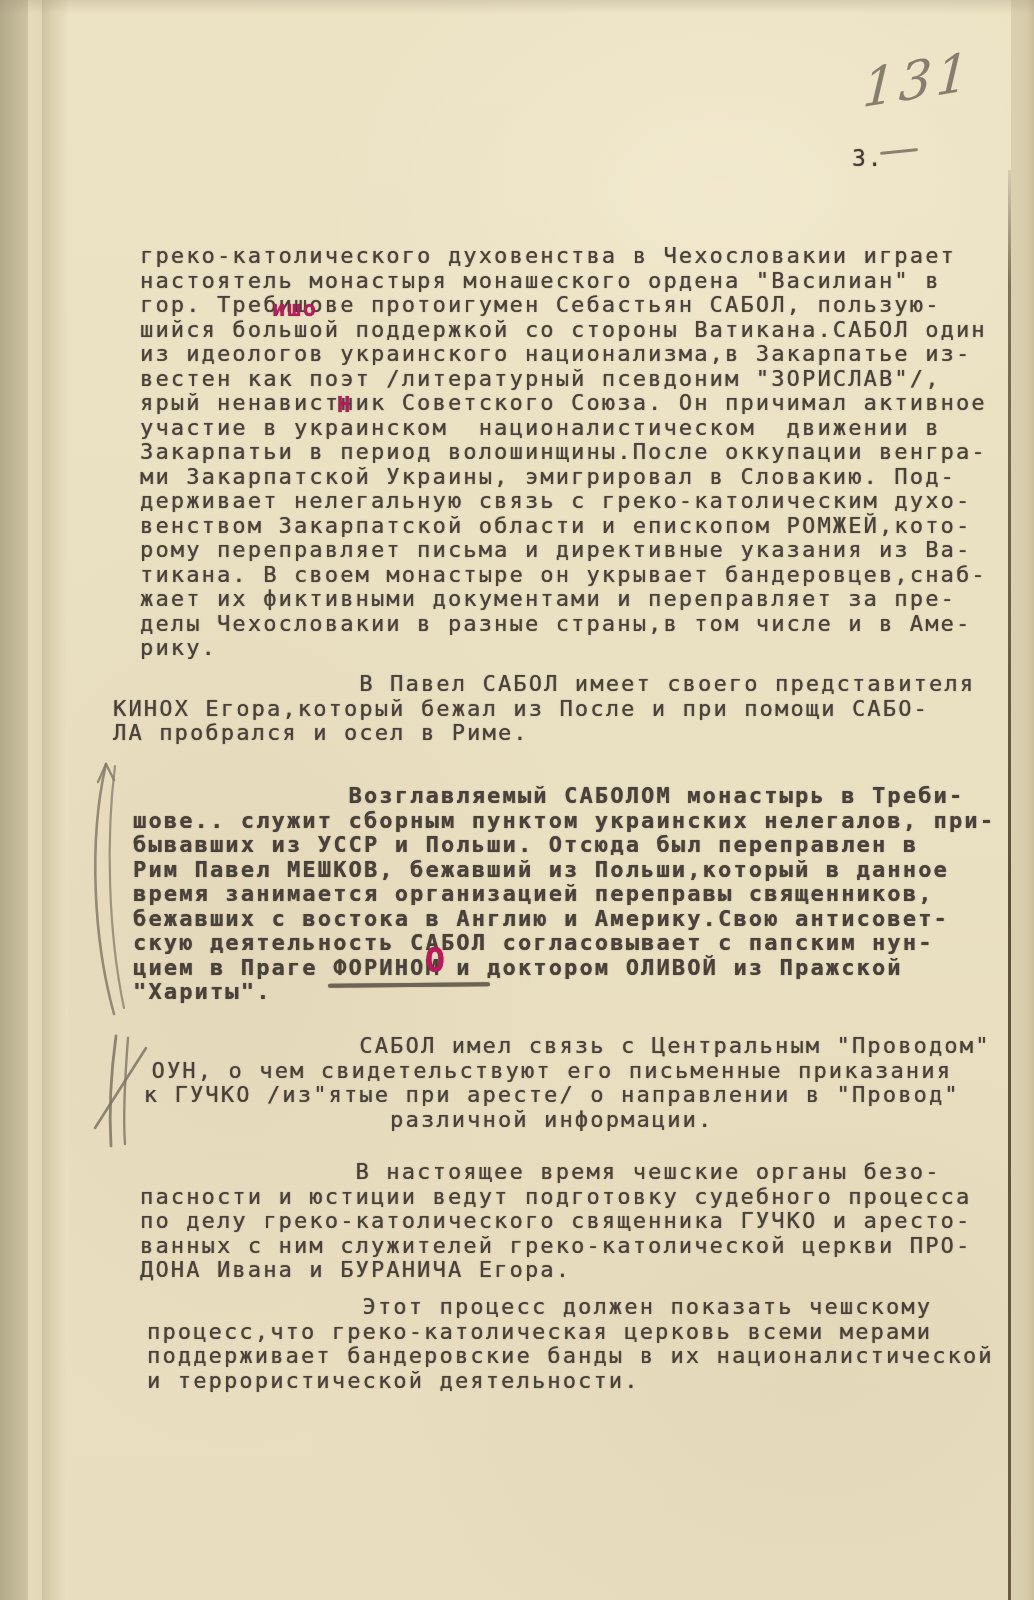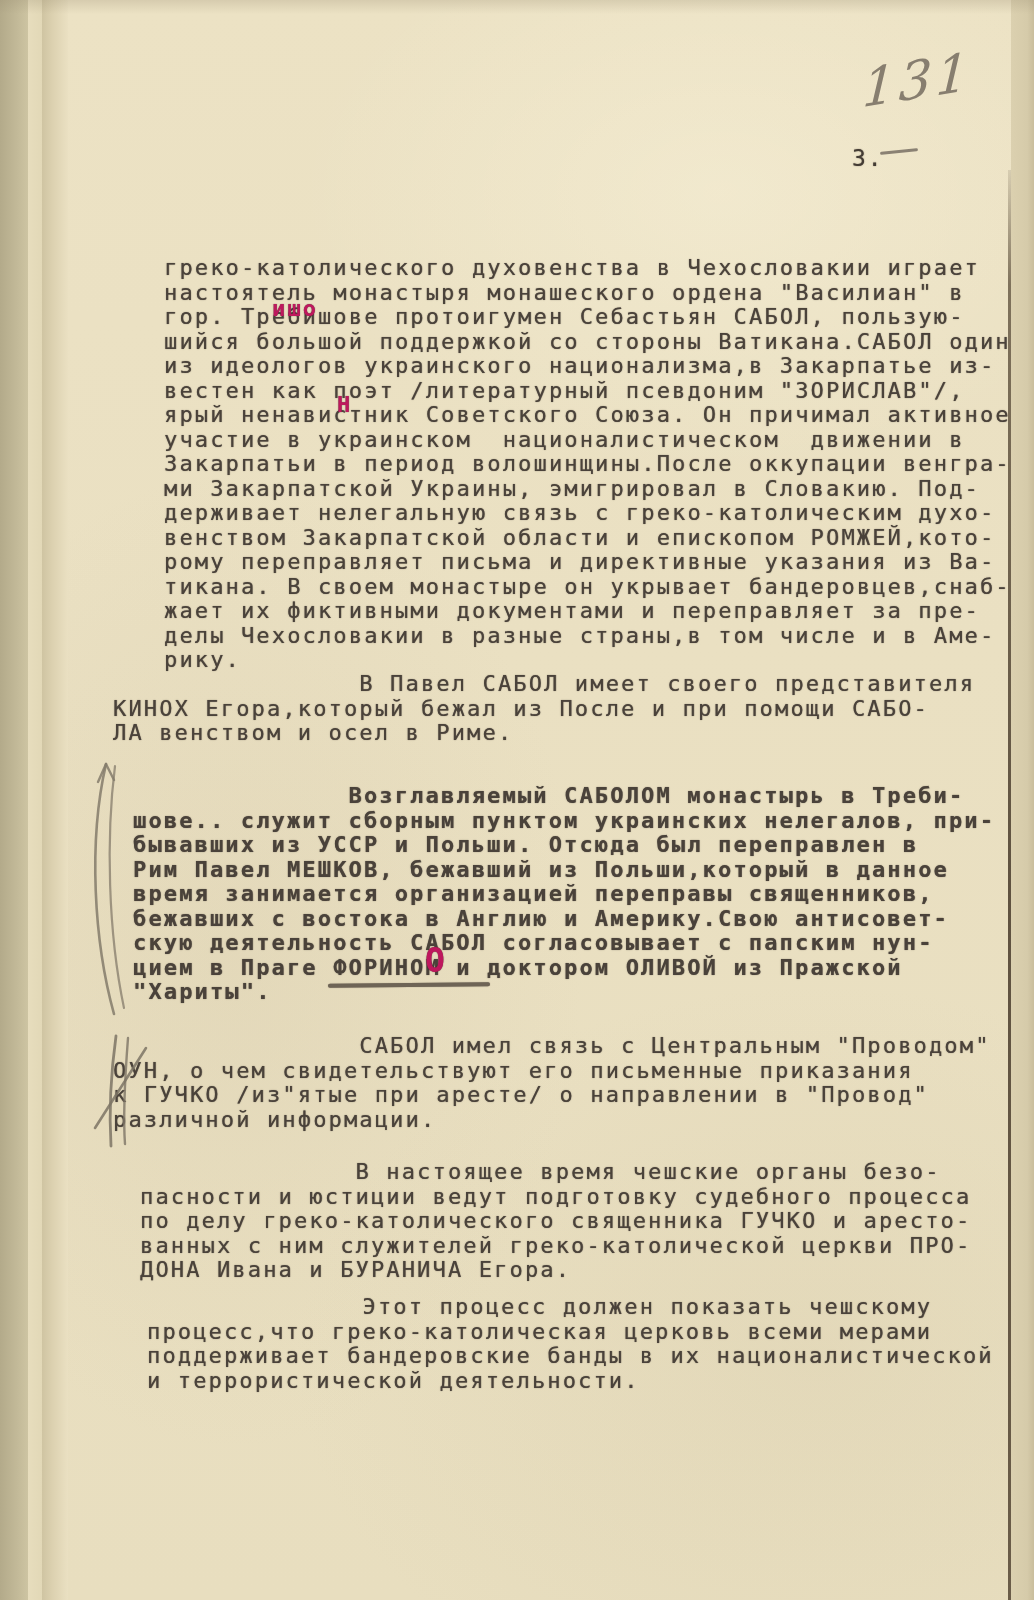--- a/index.html
+++ b/index.html
@@ -51,24 +51,24 @@
   .typed{
     position:absolute;
     font-size:22px;
     letter-spacing:2.15px;
     line-height:24.5px;
     color:#4a423a;
     text-shadow:0 0 1.2px rgba(74,66,58,0.65), 0.4px 0.4px 0.6px rgba(74,66,58,0.35);
     white-space:pre;
   }
   .tline{white-space:pre;}
-  #p1{left:140px;top:256px;margin-left:24px;}
+  #p1{left:140px;top:244px;}
   #p2{left:113px;top:672px;}
   #p3{left:133px;top:784px;font-weight:bold;}
-  #p4{left:113px;top:1034px;}
+  #p4{left:113px;top:1034px;text-align:center;}
   #p5{left:140px;top:1160px;}
   #p6{left:147px;top:1295px;}
   .pageno{
     position:absolute;left:852px;top:146px;
     font-size:23px;letter-spacing:2px;color:#443c34;
     text-shadow:0 0 1.2px rgba(60,52,44,0.7);
   }
   
   .overtype{
     position:absolute;
@@ -114,21 +114,21 @@
   <div class="edge-right-line"></div>
   <div class="edge-right-strip"></div>
   <div class="top-shade"></div>
 
   <div class="handnum">131</div>
   <div class="handdash"></div>
 
   <div class="pageno typed">3.</div>
 
   <div id="p1" class="typed"><div class="tline">греко-католического духовенства в Чехословакии играет</div><div class="tline">настоятель монастыря монашеского ордена "Василиан" в</div><div class="tline">гор. Требишове протоигумен Себастьян САБОЛ, пользую-</div><div class="tline">шийся большой поддержкой со стороны Ватикана.САБОЛ один</div><div class="tline">из идеологов украинского национализма,в Закарпатье из-</div><div class="tline">вестен как поэт /литературный псевдоним "ЗОРИСЛАВ"/,</div><div class="tline">ярый ненавистник Советского Союза. Он причимал активное</div><div class="tline">участие в украинском  националистическом  движении в</div><div class="tline">Закарпатьи в период волошинщины.После оккупации венгра-</div><div class="tline">ми Закарпатской Украины, эмигрировал в Словакию. Под-</div><div class="tline">держивает нелегальную связь с греко-католическим духо-</div><div class="tline">венством Закарпатской области и епископом РОМЖЕЙ,кото-</div><div class="tline">рому переправляет письма и директивные указания из Ва-</div><div class="tline">тикана. В своем монастыре он укрывает бандеровцев,снаб-</div><div class="tline">жает их фиктивными документами и переправляет за пре-</div><div class="tline">делы Чехословакии в разные страны,в том числе и в Аме-</div><div class="tline">рику.</div></div>
-  <div id="p2" class="typed"><div class="tline">                В Павел САБОЛ имеет своего представителя</div><div class="tline">КИНОХ Егора,который бежал из После и при помощи САБО-</div><div class="tline">ЛА венством и осел в Риме.</div></div>
+  <div id="p2" class="typed"><div class="tline">                В Павел САБОЛ имеет своего представителя</div><div class="tline">КИНОХ Егора,который бежал из После и при помощи САБО-</div><div class="tline">ЛА пробрался и осел в Риме.</div></div>
   <div id="p3" class="typed"><div class="tline">              Возглавляемый САБОЛОМ монастырь в Треби-</div><div class="tline">шове.. служит сборным пунктом украинских нелегалов, при-</div><div class="tline">бывавших из УССР и Польши. Отсюда был переправлен в</div><div class="tline">Рим Павел МЕШКОВ, бежавший из Польши,который в данное</div><div class="tline">время занимается организацией переправы священников,</div><div class="tline">бежавших с востока в Англию и Америку.Свою антисовет-</div><div class="tline">скую деятельность САБОЛ согласовывает с папским нун-</div><div class="tline">цием в Праге ФОРИНОМ и доктором ОЛИВОЙ из Пражской</div><div class="tline">"Хариты".</div></div>
   <div id="p4" class="typed"><div class="tline">                САБОЛ имел связь с Центральным "Проводом"</div><div class="tline">ОУН, о чем свидетельствуют его письменные приказания</div><div class="tline">к ГУЧКО /из"ятые при аресте/ о направлении в "Провод"</div><div class="tline">различной информации.</div></div>
   <div id="p5" class="typed"><div class="tline">              В настоящее время чешские органы безо-</div><div class="tline">пасности и юстиции ведут подготовку судебного процесса</div><div class="tline">по делу греко-католического священника ГУЧКО и аресто-</div><div class="tline">ванных с ним служителей греко-католической церкви ПРО-</div><div class="tline">ДОНА Ивана и БУРАНИЧА Егора.</div></div>
   <div id="p6" class="typed"><div class="tline">              Этот процесс должен показать чешскому</div><div class="tline">процесс,что греко-католическая церковь всеми мерами</div><div class="tline">поддерживает бандеровские банды в их националистической</div><div class="tline">и террористической деятельности.</div></div>
 
   <div id="ot-trebisove" class="overtype">ишо</div>
   <div id="ot-nenavistnik" class="overtype">Н</div>
   <div id="ot-forin" class="overtype">О</div>
 
   <div class="underline-pencil"></div>

